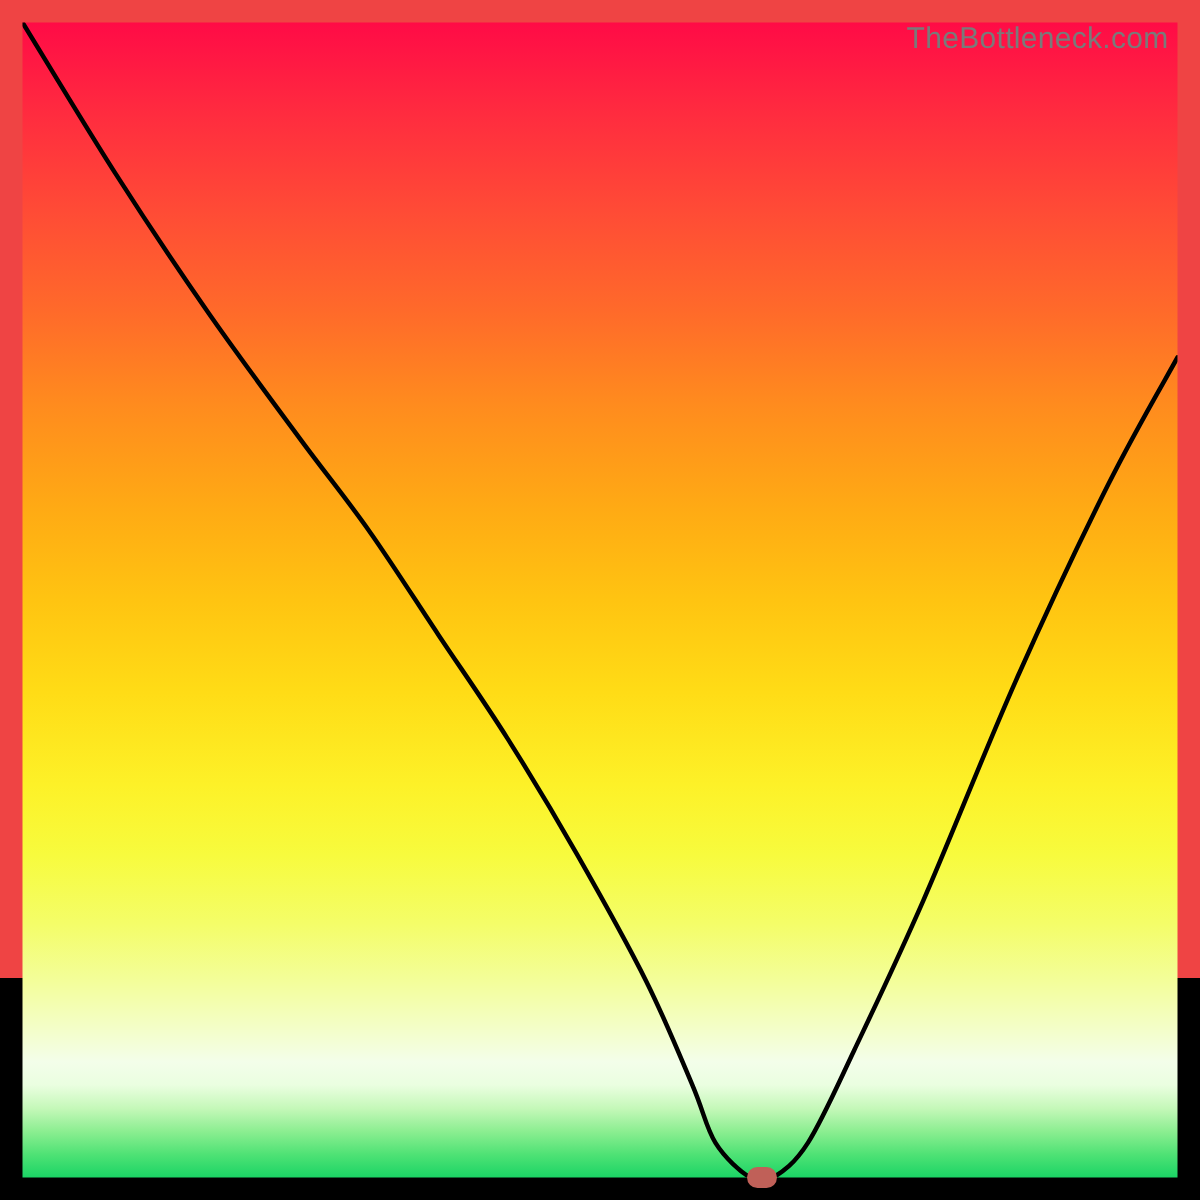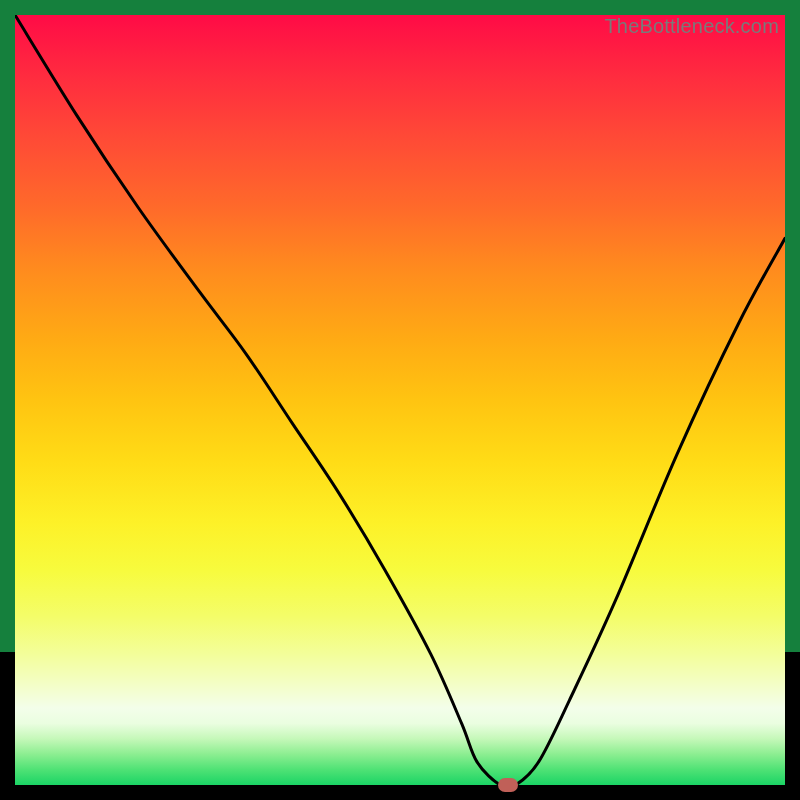--- a/index.html
+++ b/index.html
@@ -8,21 +8,21 @@
     width: 800px;
     height: 800px;
     background: #000;
     overflow: hidden;
     font-family: Arial, Helvetica, sans-serif;
   }
   .frame {
     position: relative;
     width: 800px;
     height: 652px;
-    background: #15803d;
+    background: #ef4444;
   }
   .plot-area {
     position: absolute;
     left: 15px;
     top: 15px;
     width: 770px;
     height: 770px;
     background: linear-gradient(to bottom,
       #ff0b46 0%,
       #ff2c3f 8%,

